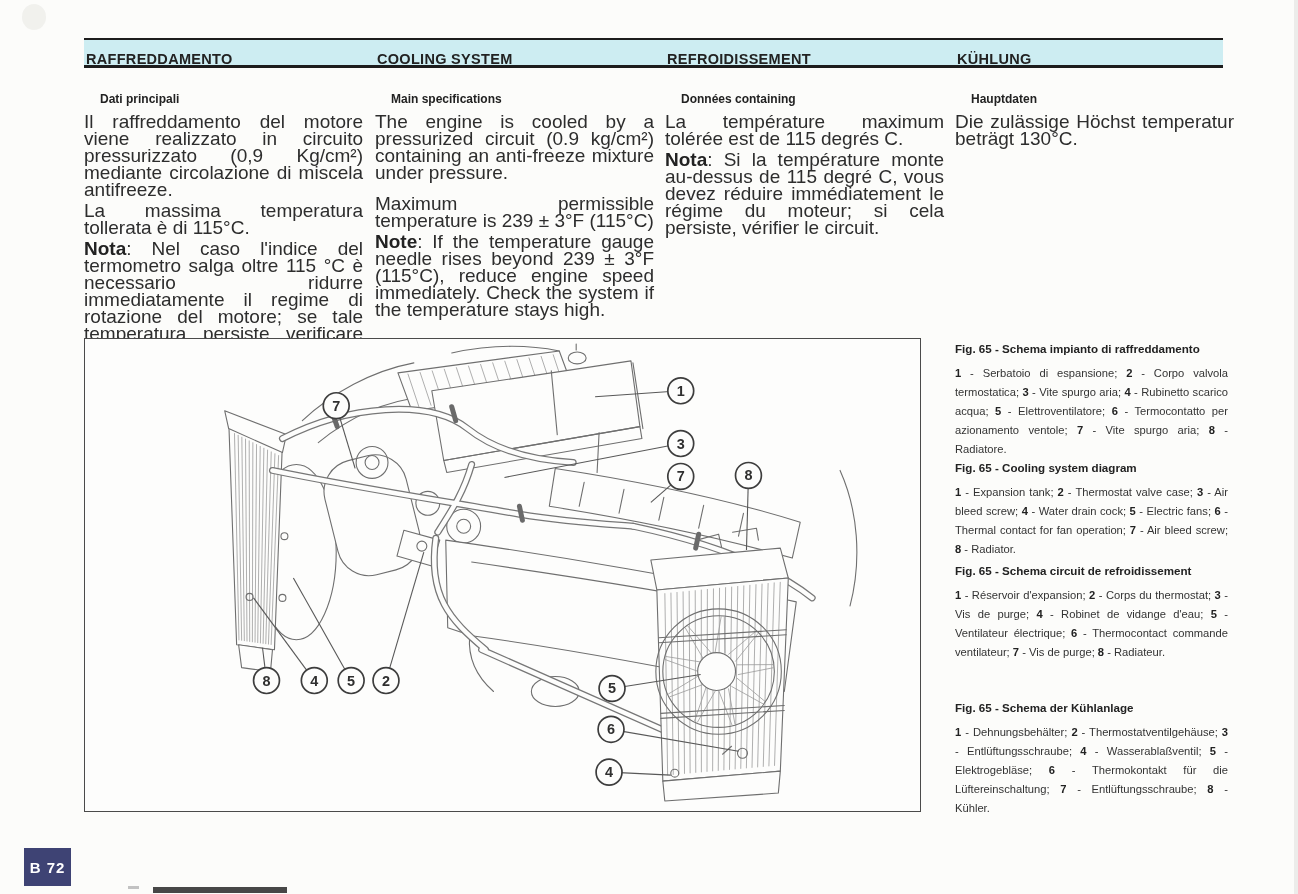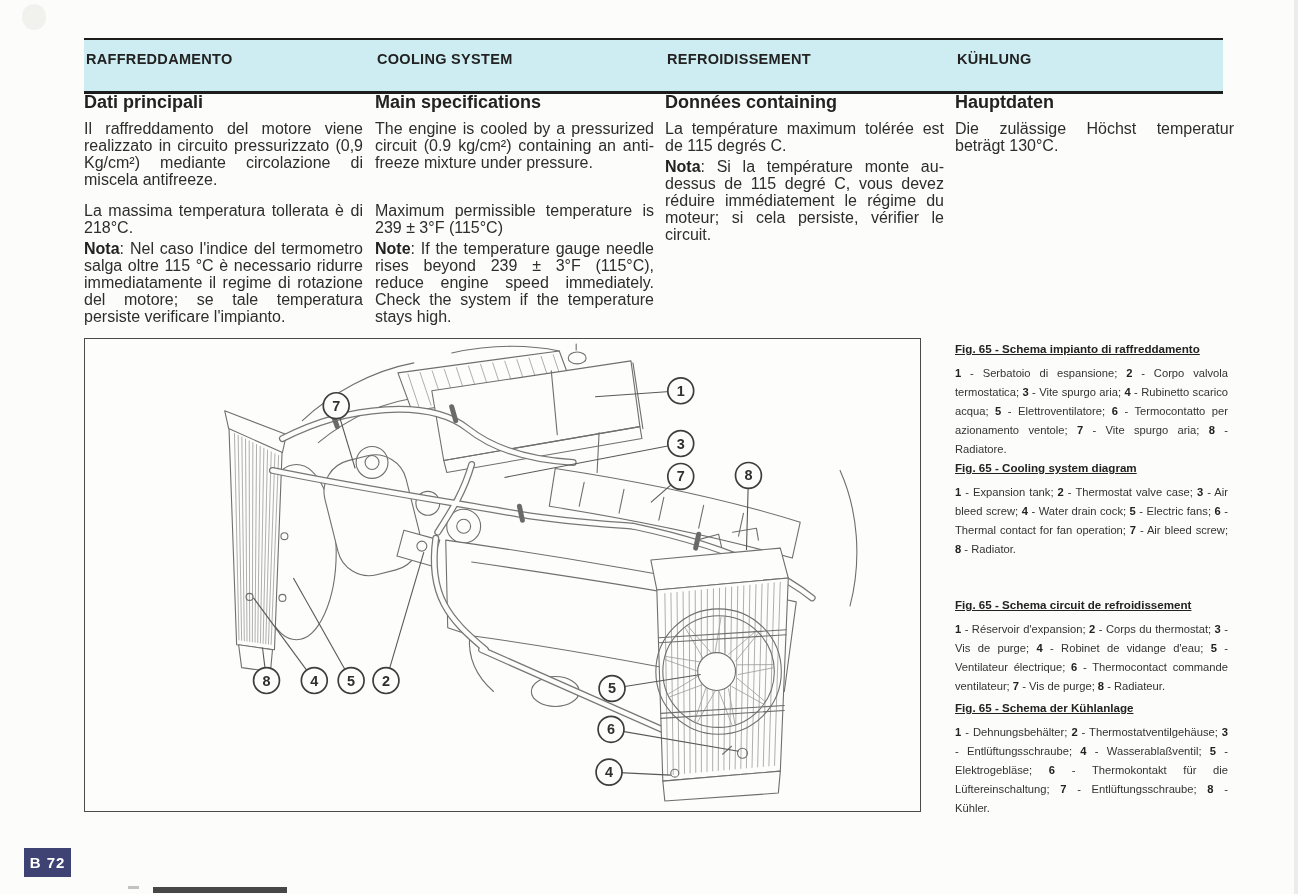--- a/index.html
+++ b/index.html
@@ -5,51 +5,51 @@
   html,body{margin:0;padding:0;}
   body{
     width:1298px;height:894px;position:relative;overflow:hidden;
     background:#fcfcfa;color:#2d2d2d;
     font-family:"Liberation Sans", sans-serif;
   }
   .smudge{position:absolute;left:22px;top:4px;width:24px;height:26px;border-radius:50%;
     background:#ededea;opacity:.8;}
   .right-edge{position:absolute;right:0;top:0;width:4px;height:894px;background:#ececea;}
   
-  .band{position:absolute;left:84px;top:38px;width:1139px;height:56px;box-sizing:border-box;
+  .band{position:absolute;left:84px;top:38px;width:1139px;height:30px;box-sizing:border-box;
     border-top:2px solid #1d1d1d;border-bottom:3px solid #1d1d1d;}
   .band-title{position:absolute;top:11px;font-weight:bold;font-size:14.5px;letter-spacing:.3px;color:#222;}
   
   .col{position:absolute;top:88px;width:279px;}
-  .col-heading{font-weight:bold;font-size:18px;margin:4px 0 7px;color:#222;}
-  .col-body p{font-size:16px;line-height:17px;margin:0 0 4px;text-align:justify;}
+  .col-heading{font-weight:bold;font-size:12px;margin:4px 16px 7px;color:#222;}
+  .col-body p{font-size:19px;line-height:17px;margin:0 0 4px;text-align:justify;}
   .col-body p.p1{min-height:78px;}
   .col-body b{color:#222;margin-top:12px;}
   
   .figure-frame{position:absolute;left:84px;top:338px;width:837px;height:474px;box-sizing:border-box;
     border:1.2px solid #4a4a4a;background:#fdfdfc;}
   .figure-frame svg{width:100%;height:100%;display:block;}
   
   .art path,.art circle,.art ellipse,.art rect,.art line{stroke:#6f6f6f;fill:none;stroke-width:1.1;
     stroke-linejoin:round;stroke-linecap:round;}
   .art .fillp{fill:#fdfdfc;}
   #hatch-left line,#hatch-right line,#grille-ribs line,#fan-blades line{stroke:#9a9a9a;stroke-width:.8;}
   .hose{stroke:#777 !important;stroke-width:7 !important;fill:none !important;}
   .hose-core{stroke:#fdfdfc !important;stroke-width:4.5 !important;fill:none !important;}
   .clamp{stroke:#6a6a6a !important;stroke-width:5 !important;}
   .leader{stroke:#585858;stroke-width:1.1;}
   .callout-circle{fill:#fdfdfc;stroke:#3d3d3d;stroke-width:1.7;}
   .callout-num{font-family:"Liberation Sans",sans-serif;font-weight:bold;font-size:14.5px;fill:#2f2f2f;text-anchor:middle;}
   
   .cap{position:absolute;left:955px;width:273px;}
-  .cap-title{font-weight:bold;font-size:11.6px;margin:0 0 9px;color:#222;text-decoration:underline;}
+  .cap-title{font-weight:bold;font-size:11.6px;margin:0 0 9px;color:#222;}
   .caption-body{font-size:11.2px;line-height:19px;text-align:justify;color:#333;}
   .caption-body b{color:#222;}
   
-  .page-badge{position:absolute;left:24px;top:848px;width:47px;height:29px;
+  .page-badge{position:absolute;left:24px;top:848px;width:47px;height:38px;
     color:#fff;font-weight:bold;font-size:15px;letter-spacing:1px;
     display:flex;align-items:center;justify-content:center;}
   .bottom-bar{position:absolute;left:153px;top:887px;width:134px;height:6px;}
   .bottom-dash{position:absolute;left:128px;top:886px;width:11px;height:3px;background:#c2c2c2;}
 </style>
 </head>
 <body>
 
 <div class="smudge"></div>
 <div class="right-edge"></div>
@@ -58,21 +58,21 @@
   <span class="band-title" style="left:2px">RAFFREDDAMENTO</span>
   <span class="band-title" style="left:293px">COOLING SYSTEM</span>
   <span class="band-title" style="left:583px">REFROIDISSEMENT</span>
   <span class="band-title" style="left:873px">KÜHLUNG</span>
 </div>
 
 <div class="col" style="left:84px">
   <div class="col-heading">Dati principali</div>
   <div class="col-body">
       <p class="p1">Il raffreddamento del motore viene realizzato in circuito pressurizzato (0,9 Kg/cm²) mediante circolazione di miscela antifreeze.</p>
-      <p>La massima temperatura tollerata è di 218°C.</p>
+      <p>La massima temperatura tollerata è di 115°C.</p>
       <p><b>Nota</b>: Nel caso l'indice del termometro salga oltre 115 °C è necessario ridurre immediatamente il regime di rotazione del motore; se tale temperatura persiste verificare l'impianto.</p>
     </div>
 </div>
 <div class="col" style="left:375px">
   <div class="col-heading">Main specifications</div>
   <div class="col-body">
       <p class="p1">The engine is cooled by a pressurized circuit (0.9 kg/cm²) containing an anti-freeze mixture under pressure.</p>
       <p>Maximum permissible temperature is 239 ± 3°F (115°C)</p>
       <p><b>Note</b>: If the temperature gauge needle rises beyond 239 ± 3°F (115°C), reduce engine speed immediately. Check the system if the temperature stays high.</p>
     </div>
@@ -292,21 +292,21 @@
 </div>
 
 <div class="cap" style="top:342px">
   <div class="cap-title">Fig. 65 - Schema impianto di raffreddamento</div>
   <div class="caption-body"><b>1</b> - Serbatoio di espansione; <b>2</b> - Corpo valvola termostatica; <b>3</b> - Vite spurgo aria; <b>4</b> - Rubinetto scarico acqua; <b>5</b> - Elettroventilatore; <b>6</b> - Termocontatto per azionamento ventole; <b>7</b> - Vite spurgo aria; <b>8</b> - Radiatore.</div>
 </div>
 <div class="cap" style="top:461px">
   <div class="cap-title">Fig. 65 - Cooling system diagram</div>
   <div class="caption-body"><b>1</b> - Expansion tank; <b>2</b> - Thermostat valve case; <b>3</b> - Air bleed screw; <b>4</b> - Water drain cock; <b>5</b> - Electric fans; <b>6</b> - Thermal contact for fan operation; <b>7</b> - Air bleed screw; <b>8</b> - Radiator.</div>
 </div>
-<div class="cap" style="top:598px">
+<div class="cap" style="top:564px">
   <div class="cap-title">Fig. 65  - Schema circuit de refroidissement</div>
   <div class="caption-body"><b>1</b> - Réservoir d'expansion; <b>2</b> - Corps du thermostat; <b>3</b> - Vis de purge; <b>4</b> - Robinet de vidange d'eau; <b>5</b> - Ventilateur électrique; <b>6</b> - Thermocontact commande ventilateur; <b>7</b> - Vis de purge; <b>8</b> - Radiateur.</div>
 </div>
 <div class="cap" style="top:701px">
   <div class="cap-title">Fig. 65  - Schema der Kühlanlage</div>
   <div class="caption-body"><b>1</b> - Dehnungsbehälter; <b>2</b> - Thermostatventilgehäuse; <b>3</b> - Entlüftungsschraube; <b>4</b> - Wasserablaßventil; <b>5</b> - Elektrogebläse; <b>6</b> - Thermokontakt für die Lüftereinschaltung; <b>7</b> - Entlüftungsschraube; <b>8</b> - Kühler.</div>
 </div>
 
 <div class="page-badge" style="background: rgb(62, 67, 116);">B 72</div>
 <div class="bottom-bar" style="background: rgb(71, 71, 71);"></div>

